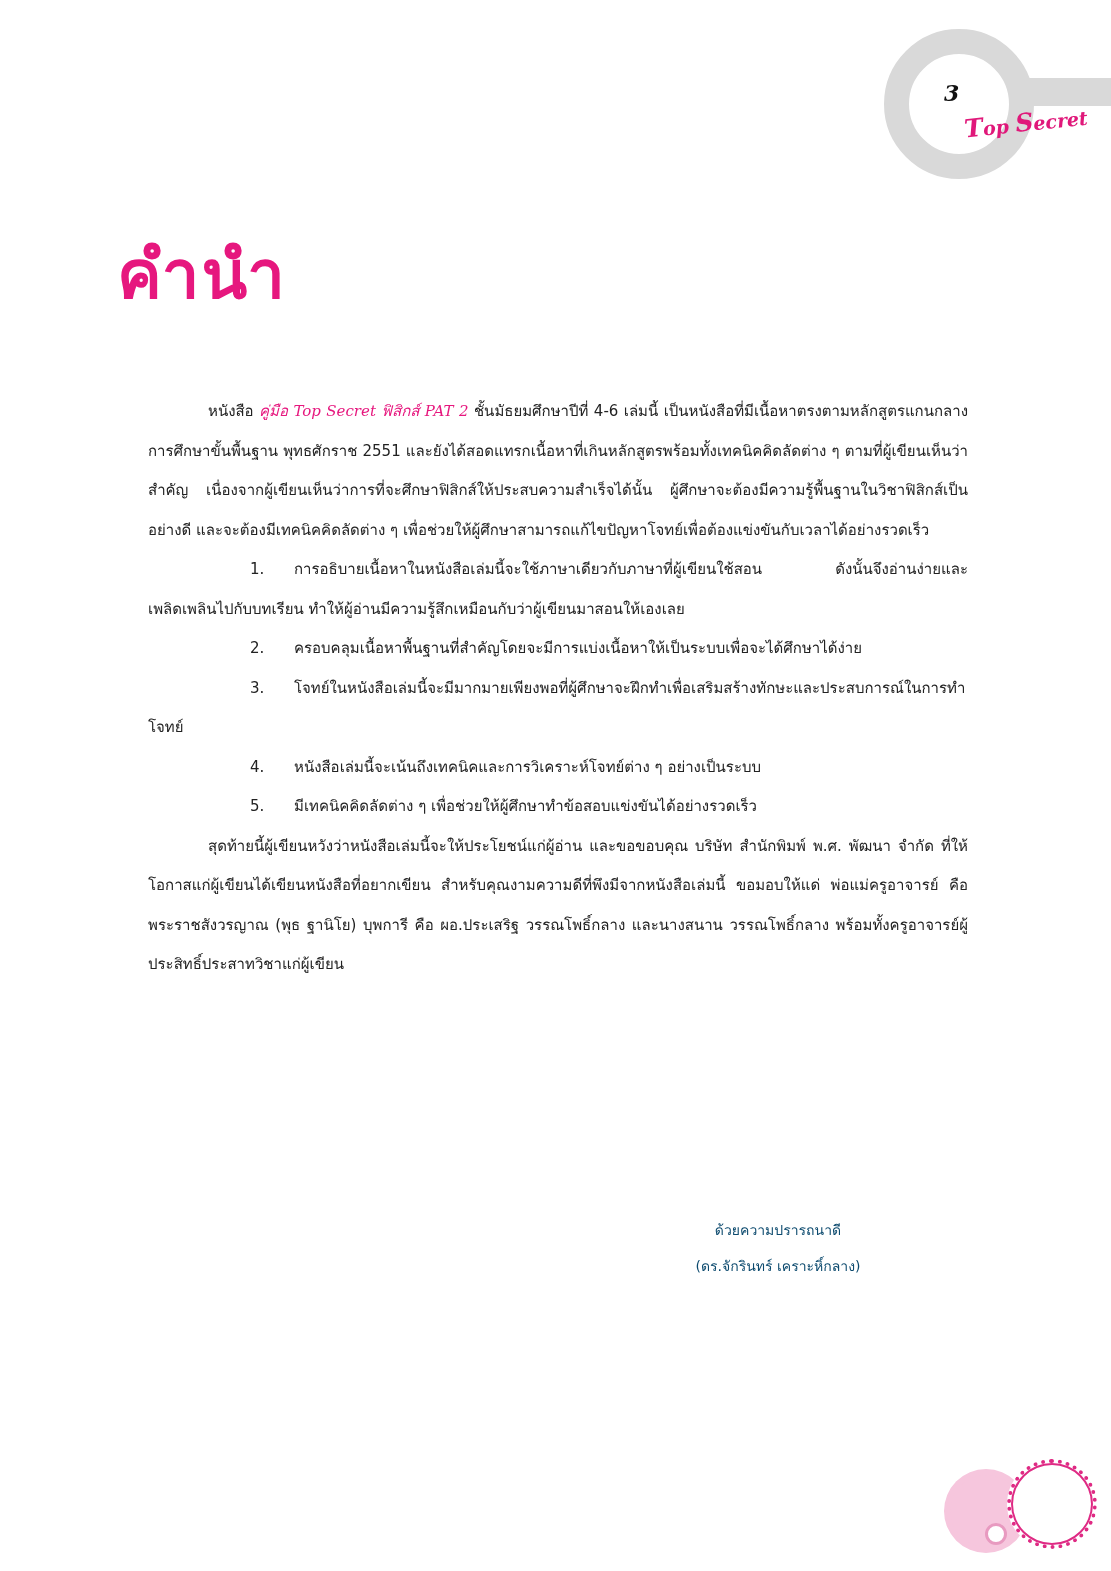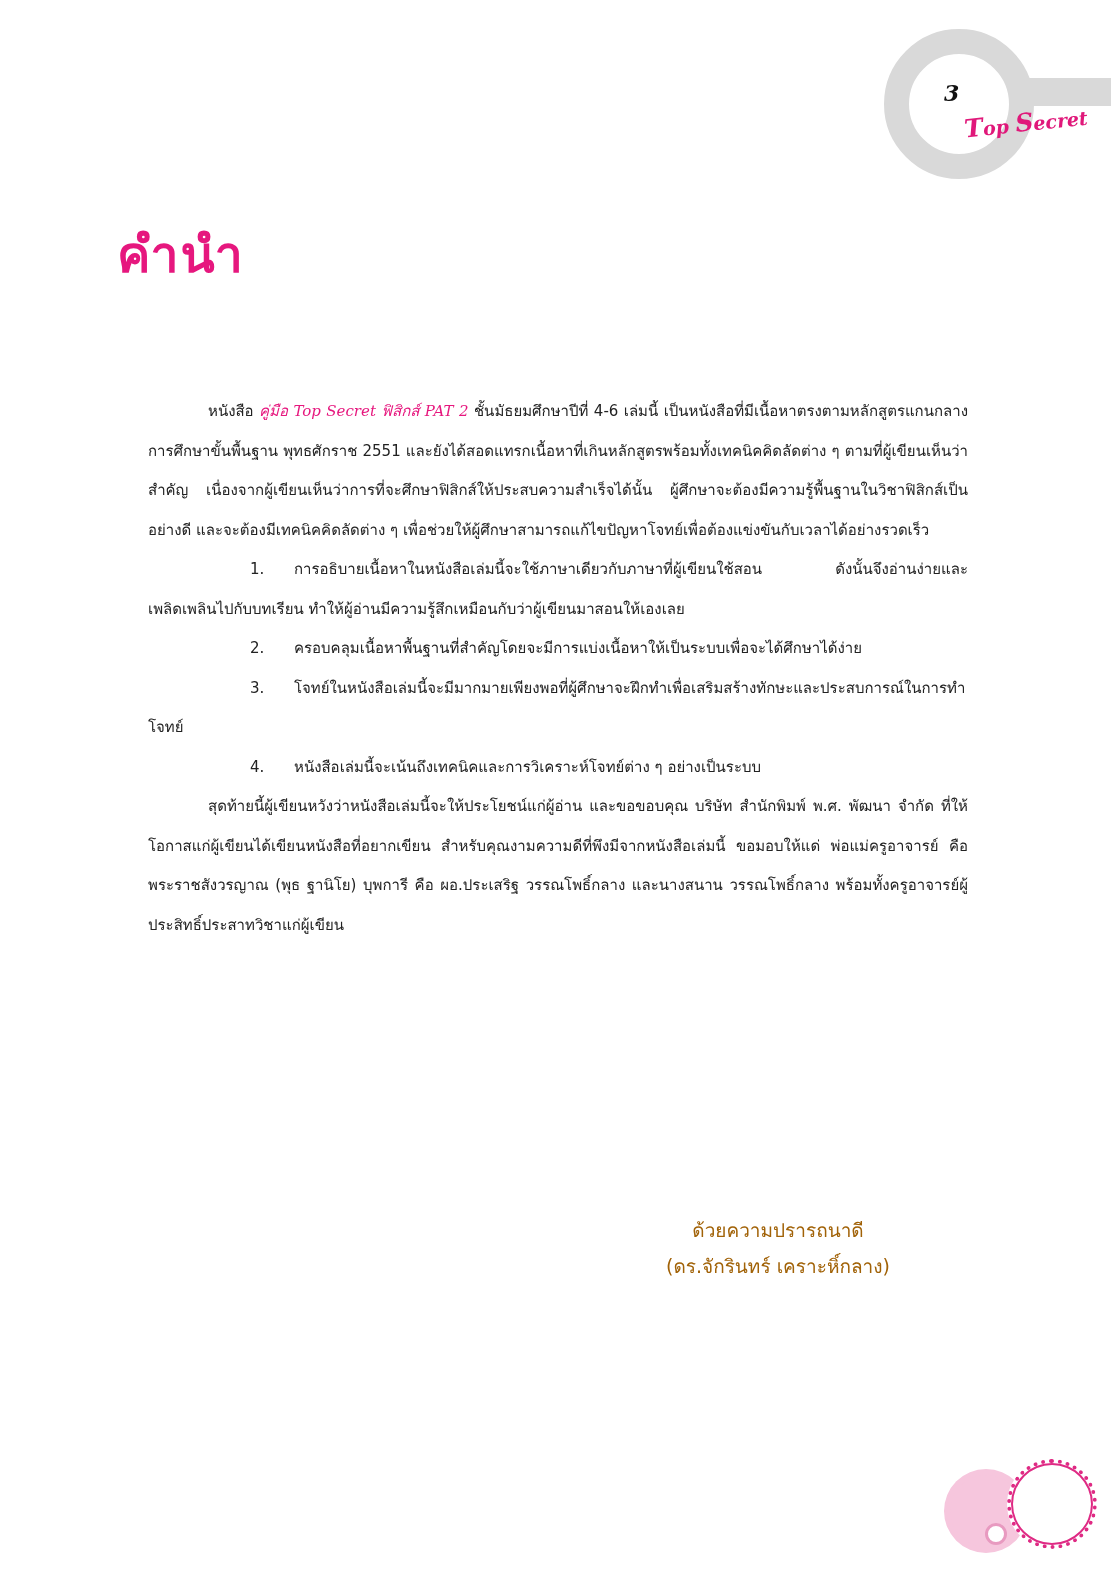--- a/index.html
+++ b/index.html
@@ -12,33 +12,33 @@
           border-radius: 50%; border: 25px solid #d9d9d9; box-sizing: border-box; background: #fff; }
   .bar { position: absolute; left: 148px; top: 64px; width: 85px; height: 28px; background: #d9d9d9; }
   .page-number { position: absolute; left: 66px; top: 66px; font-size: 22px; font-style: italic;
                  font-weight: bold; color: #111; font-family: "DejaVu Serif", serif; }
   .brand { position: absolute; left: 86px; top: 94px; font-size: 19px; font-style: italic;
            font-weight: bold; color: #e0187a; font-family: "DejaVu Serif", serif; transform: rotate(-6deg);
            white-space: nowrap; }
   .brand .big { font-size: 25px; }
 
   
-  .page-title { position: absolute; left: 117px; top: 196px; font-size: 50px; font-weight: bold;
+  .page-title { position: absolute; left: 117px; top: 196px; font-size: 67px; font-weight: bold;
                 color: #e6177e; letter-spacing: 2px; line-height: 1;
                 font-family: Liberation Sans, sans-serif; }
 
   
   .content { position: absolute; left: 148px; top: 392px; width: 820px;
              font-size: 15px; line-height: 39.5px; color: #222; }
   .para { margin: 0; text-align: justify; text-indent: 60px; }
   .highlight { color: #e6177e; font-style: italic; font-family: "DejaVu Serif", serif; }
   .list-item { margin: 0; text-align: justify; }
   .list-item .num { display: inline-block; width: 44px; padding-left: 102px; }
   .signature { position: absolute; left: 640px; top: 1212px; width: 276px; text-align: center;
-               font-size: 19px; line-height: 36px; color: #a16207; }
+               font-size: 14px; line-height: 36px; color: #0c4a6e; }
   .signature div { margin: 0; }
 
   
   .footer-deco { position: absolute; left: 945px; top: 1445px; width: 166px; height: 126px; }
   .gear-big { position: absolute; left: 5px; top: 30px; width: 72px; height: 72px; border-radius: 50%;
               background: #f6c6dd; box-shadow: 0 0 0 6px #f6c6dd; }
   .gear-small { position: absolute; left: 40px; top: 78px; width: 22px; height: 22px; border-radius: 50%;
                 border: 3px solid #e89ac0; background: #fff; box-sizing: border-box; }
   .gear-ring { position: absolute; left: 62px; top: 14px; width: 90px; height: 90px; border-radius: 50%;
                border: 4px dotted #df2a84; background: #fff; box-sizing: border-box;
@@ -56,20 +56,21 @@
 
 <h1 class="page-title">คำนำ</h1>
 
 <div class="content">
   <p class="para"><span>หนังสือ </span><span class="highlight">คู่มือ Top Secret ฟิสิกส์ PAT 2</span><span> ชั้นมัธยมศึกษาปีที่ 4-6 เล่มนี้ เป็นหนังสือที่มีเนื้อหาตรงตามหลักสูตรแกนกลางการศึกษาขั้นพื้นฐาน พุทธศักราช 2551 และยังได้สอดแทรกเนื้อหาที่เกินหลักสูตรพร้อมทั้งเทคนิคคิดลัดต่าง ๆ ตามที่ผู้เขียนเห็นว่าสำคัญ เนื่องจากผู้เขียนเห็นว่าการที่จะศึกษาฟิสิกส์ให้ประสบความสำเร็จได้นั้น ผู้ศึกษาจะต้องมีความรู้พื้นฐานในวิชาฟิสิกส์เป็นอย่างดี และจะต้องมีเทคนิคคิดลัดต่าง ๆ เพื่อช่วยให้ผู้ศึกษาสามารถแก้ไขปัญหาโจทย์เพื่อต้องแข่งขันกับเวลาได้อย่างรวดเร็ว</span></p>
 
   <p class="list-item"><span class="num">1.</span><span>การอธิบายเนื้อหาในหนังสือเล่มนี้จะใช้ภาษาเดียวกับภาษาที่ผู้เขียนใช้สอน ดังนั้นจึงอ่านง่ายและเพลิดเพลินไปกับบทเรียน ทำให้ผู้อ่านมีความรู้สึกเหมือนกับว่าผู้เขียนมาสอนให้เองเลย</span></p>
   <p class="list-item"><span class="num">2.</span><span>ครอบคลุมเนื้อหาพื้นฐานที่สำคัญโดยจะมีการแบ่งเนื้อหาให้เป็นระบบเพื่อจะได้ศึกษาได้ง่าย</span></p>
   <p class="list-item"><span class="num">3.</span><span>โจทย์ในหนังสือเล่มนี้จะมีมากมายเพียงพอที่ผู้ศึกษาจะฝึกทำเพื่อเสริมสร้างทักษะและประสบการณ์ในการทำโจทย์</span></p>
   <p class="list-item"><span class="num">4.</span><span>หนังสือเล่มนี้จะเน้นถึงเทคนิคและการวิเคราะห์โจทย์ต่าง ๆ อย่างเป็นระบบ</span></p>
+  <p class="list-item"><span class="num">5.</span><span>มีเทคนิคคิดลัดต่าง ๆ เพื่อช่วยให้ผู้ศึกษาทำข้อสอบแข่งขันได้อย่างรวดเร็ว</span></p>
 
   <p class="para">สุดท้ายนี้ผู้เขียนหวังว่าหนังสือเล่มนี้จะให้ประโยชน์แก่ผู้อ่าน และขอขอบคุณ บริษัท สำนักพิมพ์ พ.ศ. พัฒนา จำกัด ที่ให้โอกาสแก่ผู้เขียนได้เขียนหนังสือที่อยากเขียน สำหรับคุณงามความดีที่พึงมีจากหนังสือเล่มนี้ ขอมอบให้แด่ พ่อแม่ครูอาจารย์ คือ พระราชสังวรญาณ (พุธ ฐานิโย) บุพการี คือ ผอ.ประเสริฐ วรรณโพธิ์กลาง และนางสนาน วรรณโพธิ์กลาง พร้อมทั้งครูอาจารย์ผู้ประสิทธิ์ประสาทวิชาแก่ผู้เขียน</p>
 </div>
 
 <div class="signature">
   <div>ด้วยความปรารถนาดี</div>
   <div>(ดร.จักรินทร์ เคราะหิ์กลาง)</div>
 </div>
 
 <div class="footer-deco">

